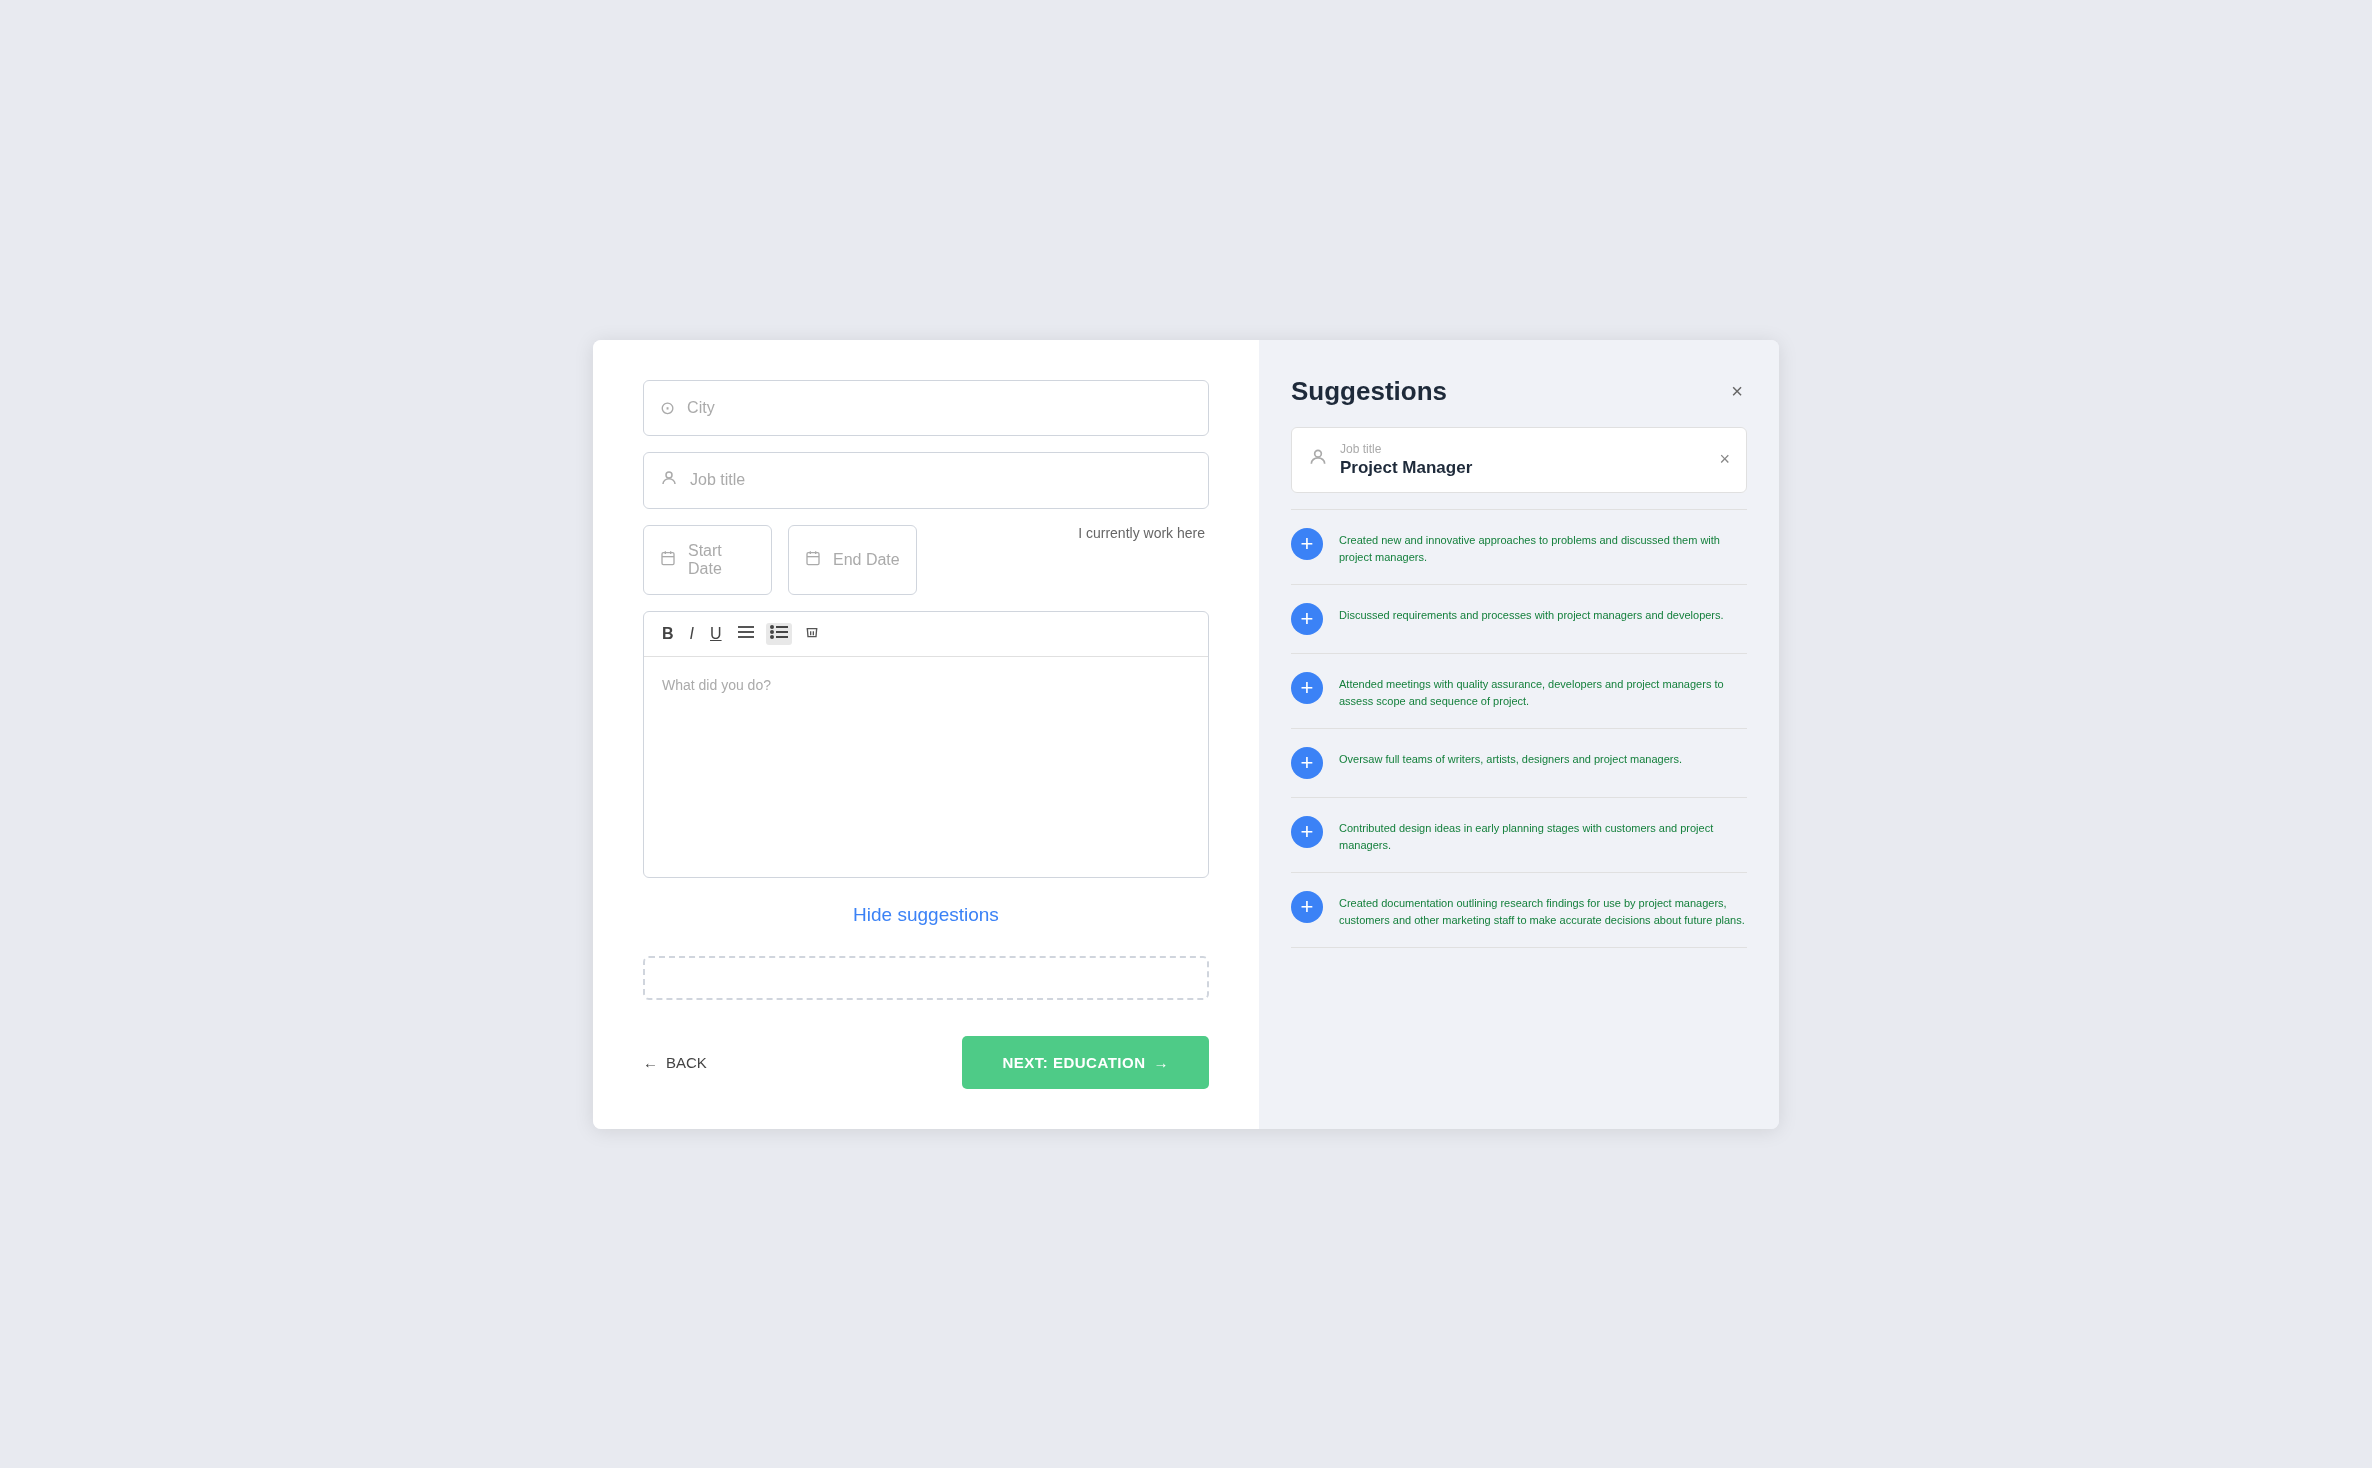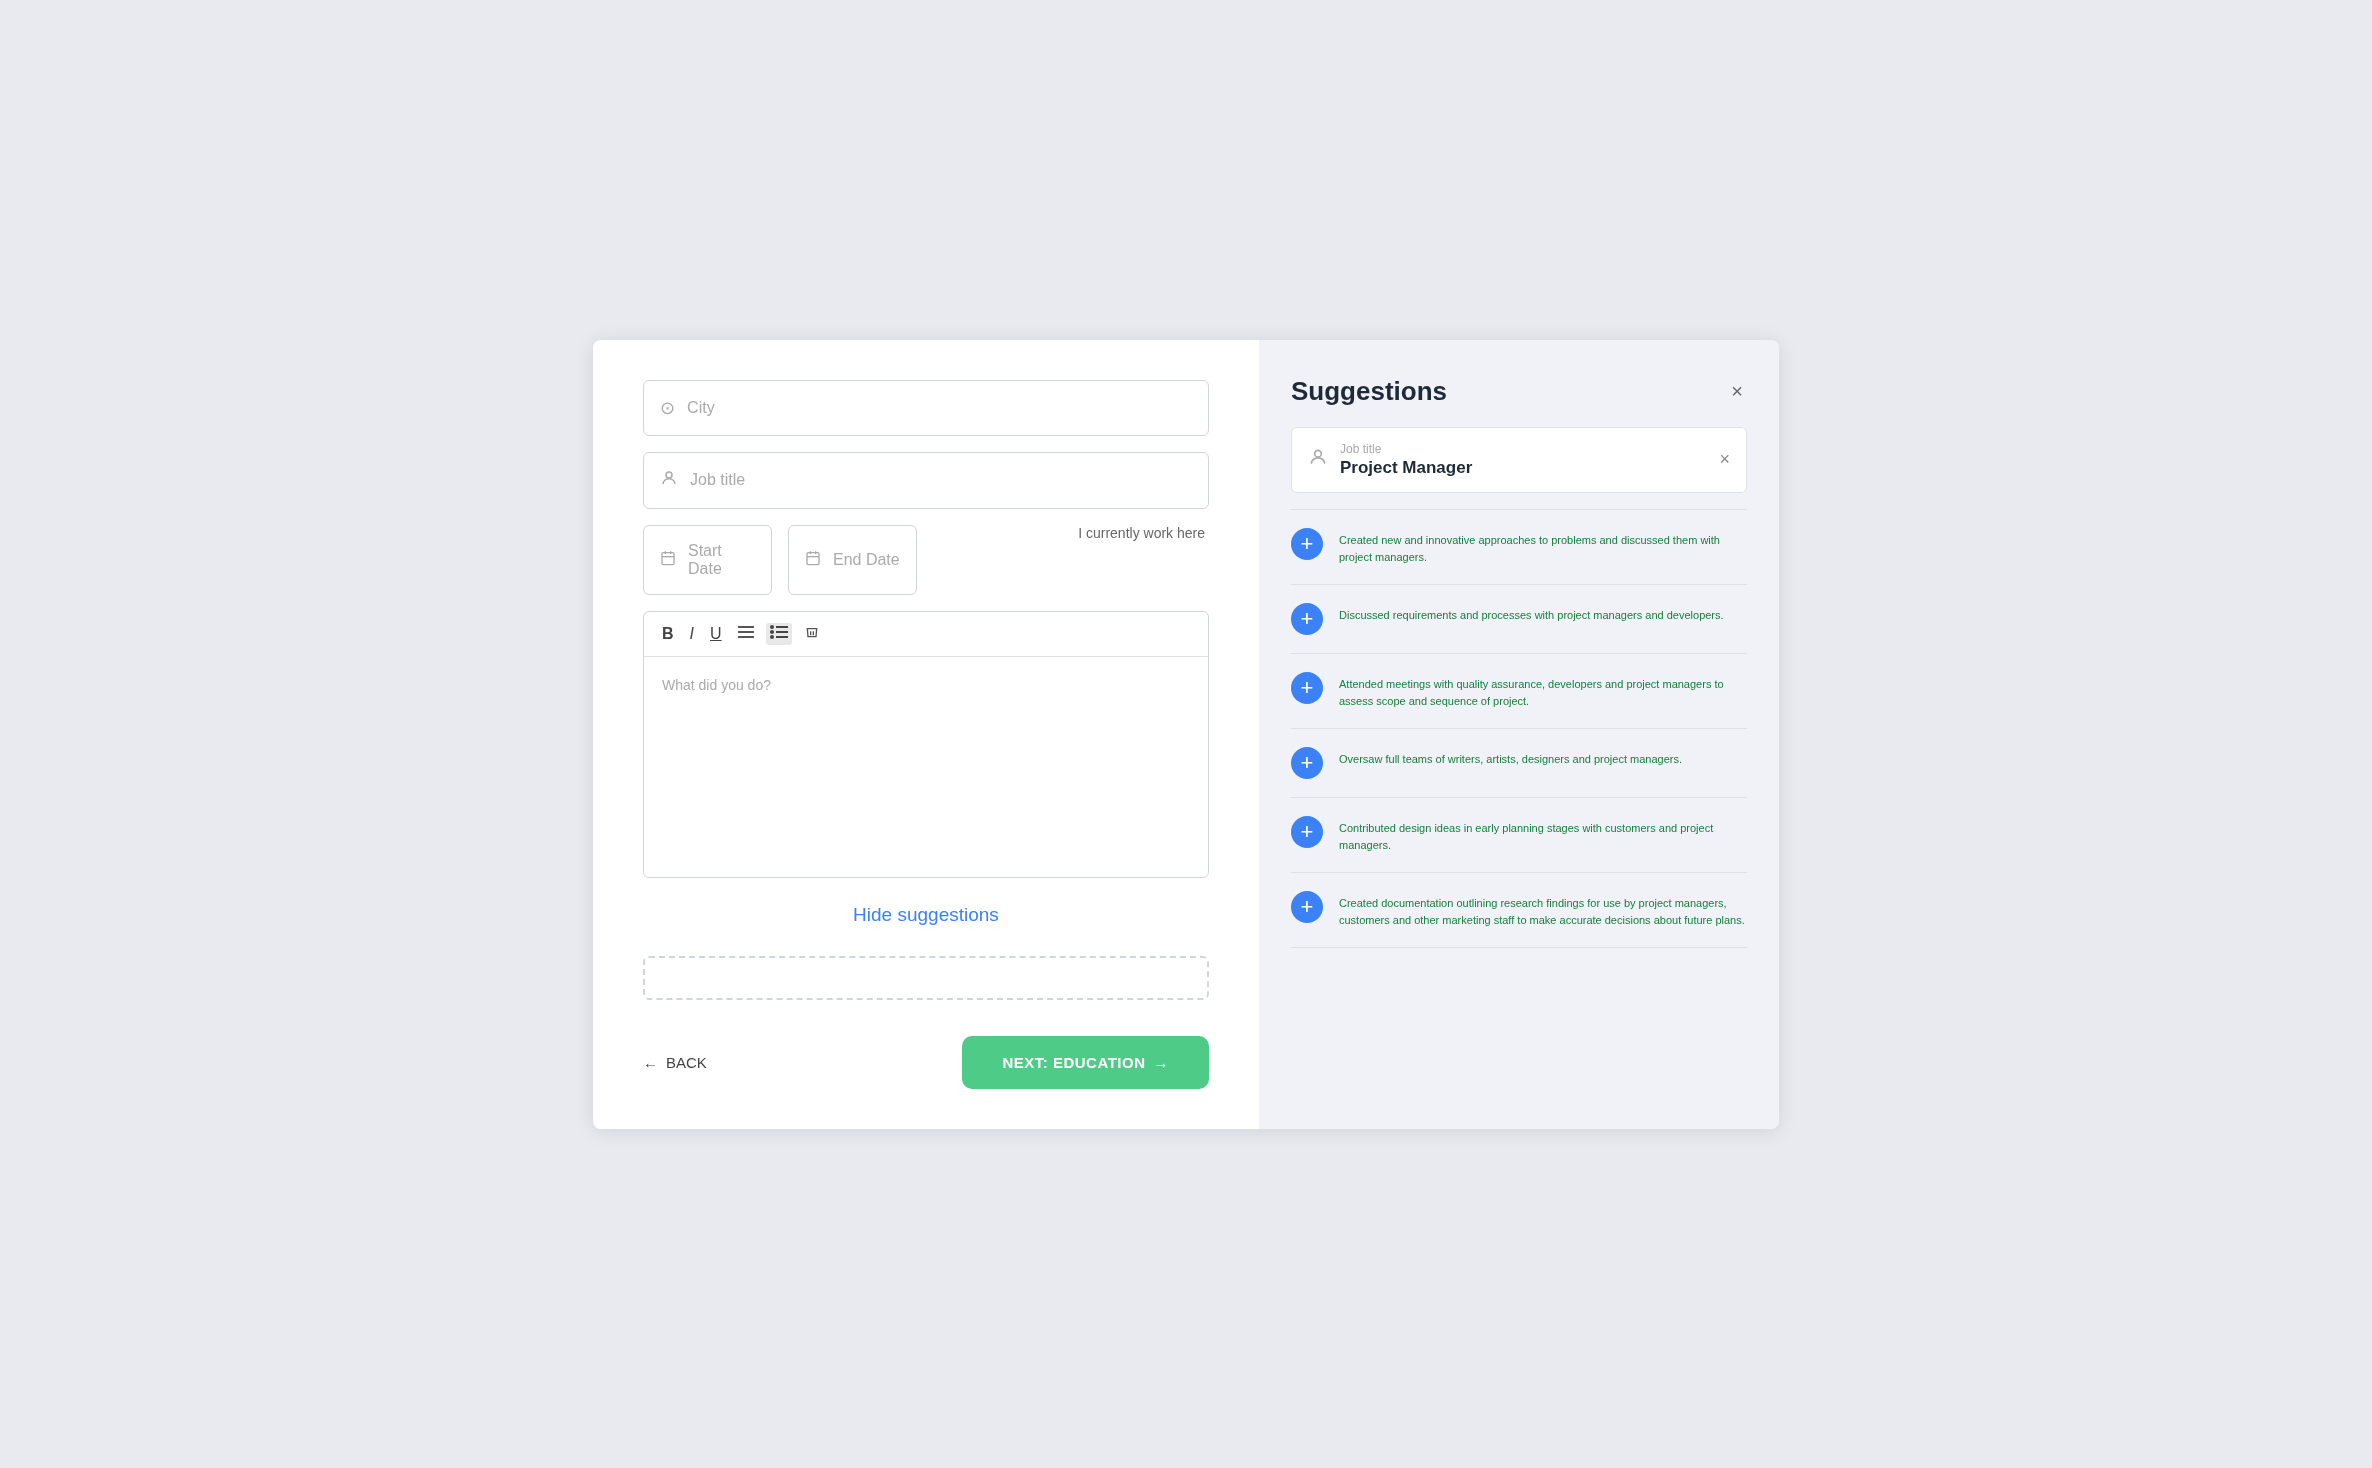--- a/index.html
+++ b/index.html
@@ -172,21 +172,21 @@
       color: #444;
       display: flex;
       align-items: center;
       gap: 8px;
       font-weight: 500;
     }
     .next-btn {
       background: #4ecb87;
       color: #fff;
       border: none;
-      border-radius: 10px;
+      border-radius: 5px;
       padding: 18px 40px;
       font-size: 15px;
       font-weight: 600;
       cursor: pointer;
       letter-spacing: 0.5px;
       display: flex;
       align-items: center;
       gap: 8px;
     }
 

